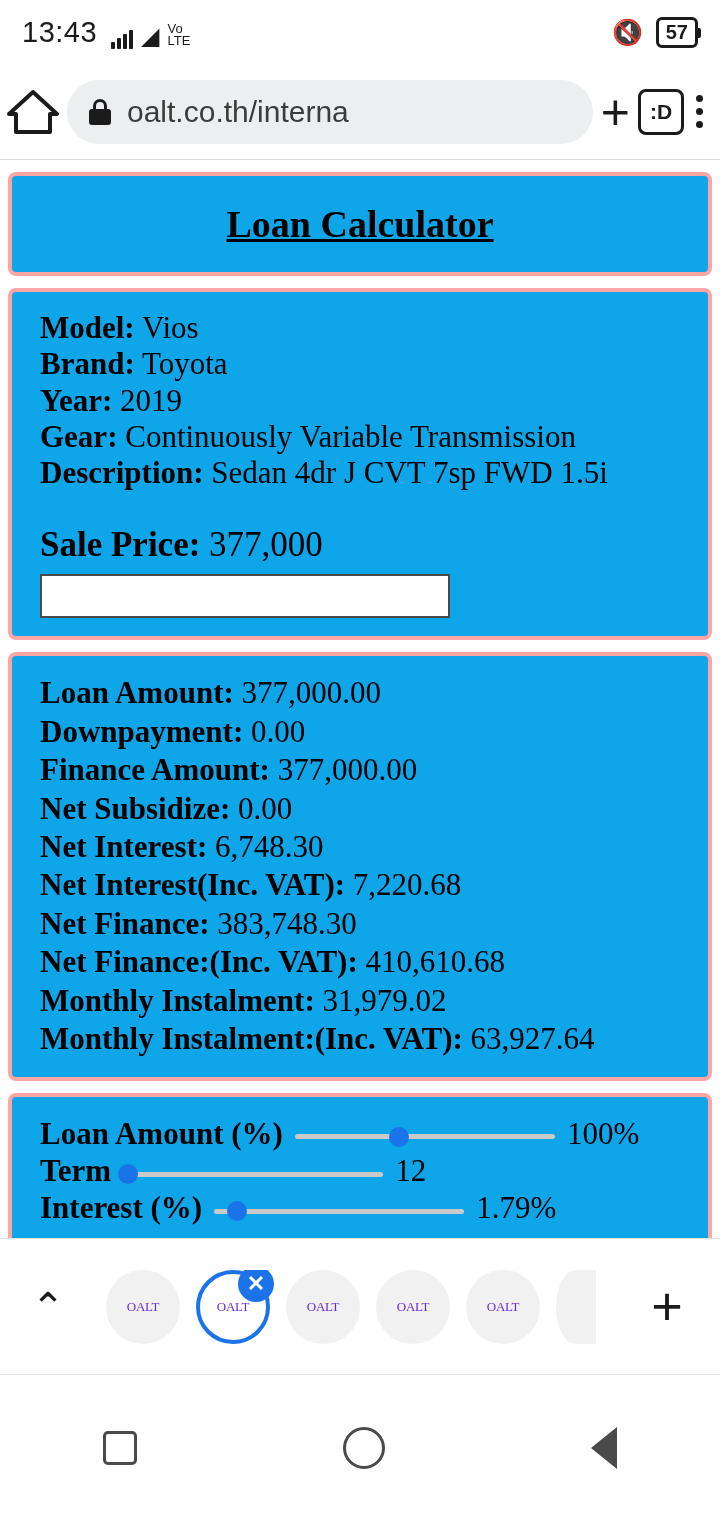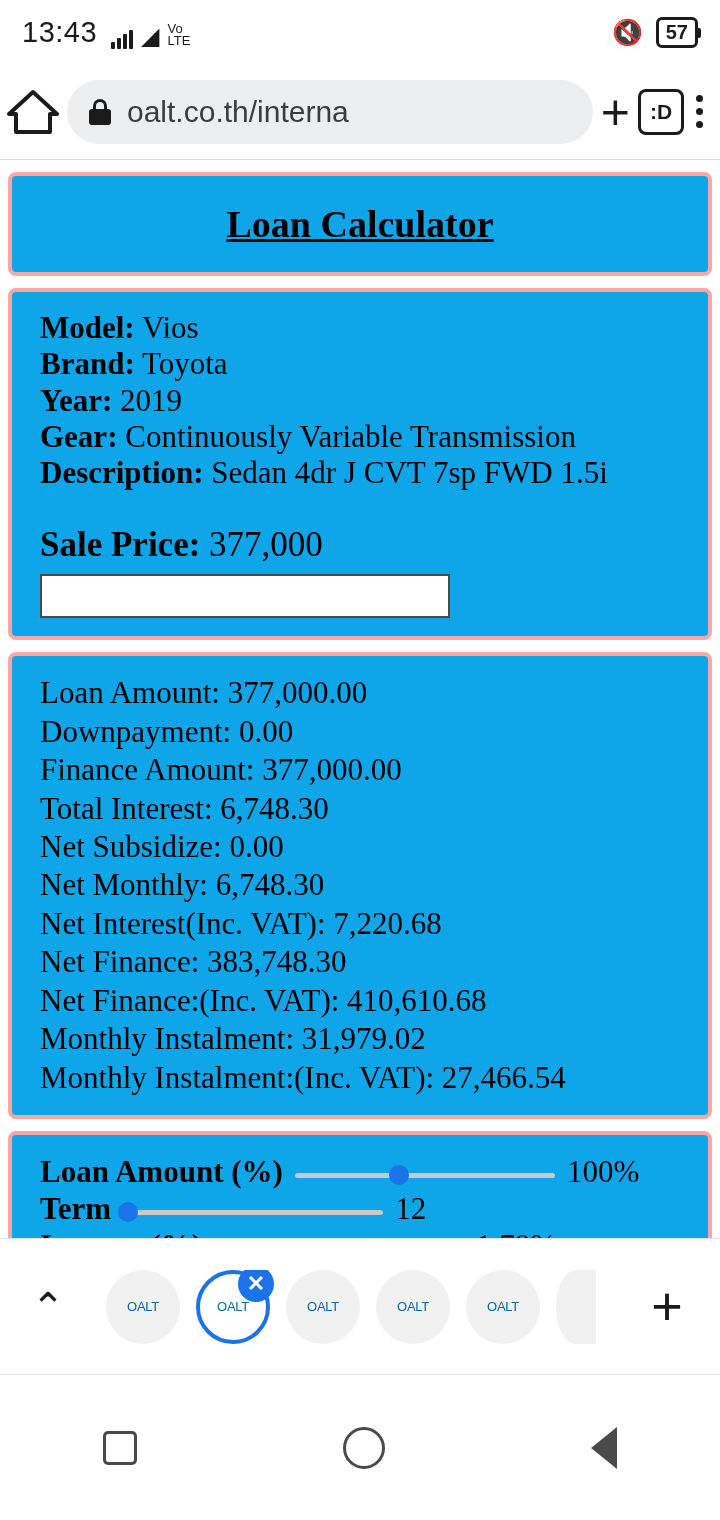--- a/index.html
+++ b/index.html
@@ -108,21 +108,21 @@
   .sale-row span.val { font-weight: 400; }
   .text-input {
     margin-top: 8px;
     width: 410px; height: 44px;
     border: 2px solid #4a4a4a;
     background: #fff;
     display:block;
   }
 
   .result-row { font-size: 31px; color:#000; line-height: 1.24; font-family:"Liberation Serif", serif;}
-  .result-row b { font-weight: 400; margin-top: 22px; }
+  .result-row b { font-weight: 700; margin-top: 22px; }
 
   
   .slider-line { display: flex; align-items: flex-end; font-size: 31px; font-family:"Liberation Serif", serif; line-height: 1.2;}
   .slider-label { font-weight: 700; white-space: nowrap; }
   .slider {
     position: relative;
     height: 30px;
     display: flex; align-items: center;
     margin: 0 12px;
   }
@@ -152,21 +152,21 @@
     width: 74px; height: 74px; border-radius: 50%;
     background: #f1f1f1;
     display:flex; align-items:center; justify-content:center;
     flex: none;
     position: relative;
   }
   .tab-thumb.active {
     border: 4px solid #1a73e8;
     background: #fff;
   }
-  .favicon { font-size: 13px; color:#0369a1; letter-spacing:-0.3px; font-family:Liberation Sans, sans-serif;}
+  .favicon { font-size: 13px; color:#6d28d9; letter-spacing:-0.3px; font-family:Liberation Serif, serif;}
   .tab-close {
     position: absolute; top: -8px; right: -8px;
     width: 36px; height: 36px; border-radius: 50%;
     background: #1a73e8; color: #fff;
     display:flex; align-items:center; justify-content:center;
     font-size: 22px; font-weight: 700;
   }
   .tab-thumb.clipped { width: 40px; border-radius: 50% 0 0 50%; overflow: hidden;}
   .newtab-plus { font-size: 54px; color:#1b1b1b; font-weight: 300; width: 70px; text-align:center; line-height: 0.6;}
 
@@ -274,50 +274,46 @@
     </div>
     <div class="result-row">
       <b>Downpayment:</b>
       <span>0.00</span>
     </div>
     <div class="result-row">
       <b>Finance Amount:</b>
       <span>377,000.00</span>
     </div>
     <div class="result-row">
-      <b>Total Interest:</b>
-      <span>6,748.30</span>
-    </div>
-    <div class="result-row">
       <b>Net Subsidize:</b>
       <span>0.00</span>
     </div>
     <div class="result-row">
-      <b>Net Monthly:</b>
+      <b>Net Interest:</b>
       <span>6,748.30</span>
     </div>
     <div class="result-row">
       <b>Net Interest(Inc. VAT):</b>
       <span>7,220.68</span>
     </div>
     <div class="result-row">
       <b>Net Finance:</b>
       <span>383,748.30</span>
     </div>
     <div class="result-row">
       <b>Net Finance:(Inc. VAT):</b>
       <span>410,610.68</span>
     </div>
     <div class="result-row">
       <b>Monthly Instalment:</b>
       <span>31,979.02</span>
     </div>
     <div class="result-row">
       <b>Monthly Instalment:(Inc. VAT):</b>
-      <span>27,466.54</span>
+      <span>63,927.64</span>
     </div>
   </div>
 
   <div class="card">
     <div class="slider-line">
       <span class="slider-label">Loan Amount (%)</span>
       <span class="slider" style="width:260px">
         <span class="track"><span class="fill" style="width:40%"></span></span>
         <span class="thumb" style="left:40%"></span>
       </span>

